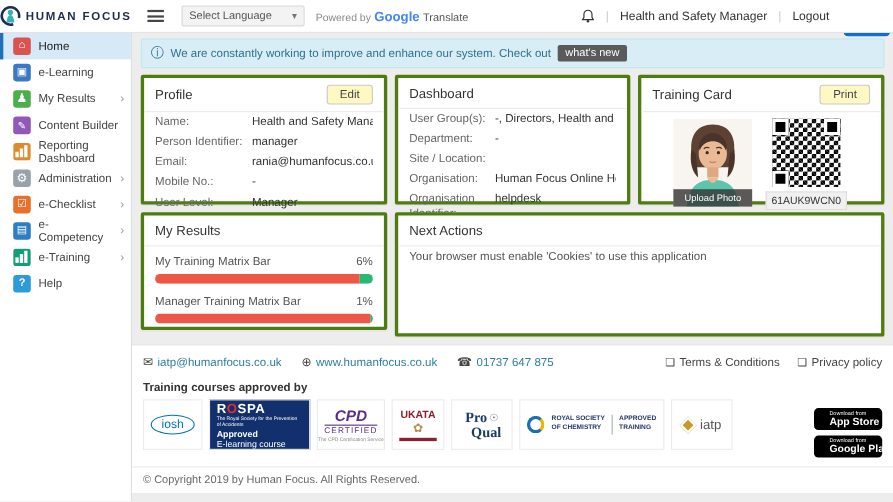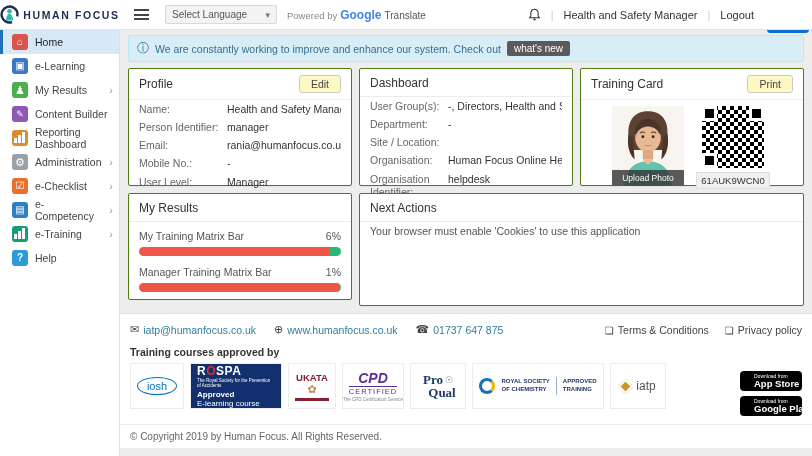--- a/index.html
+++ b/index.html
@@ -45,21 +45,21 @@
   .ic-bars{background-repeat:no-repeat;background-image:linear-gradient(#fff,#fff),linear-gradient(#fff,#fff),linear-gradient(#fff,#fff);background-size:3px 5px,3px 8px,3px 11px;background-position:2px 8px,6px 5px,10px 2px}
   .ic-reporting{background-color:#e08a2e}
   .ic-training{background-color:#169c78}
 
   
   .main{position:absolute;left:120px;top:30px;width:692px;height:426px}
   .banner{margin:5px 8px 6px;background:#d9edf7;border:1px solid #bce8f1;border-radius:2px;color:#31708f;font-size:10.5px;padding:4px 8px;display:flex;align-items:center;gap:6px}
   .info-glyph::before{content:"\24D8";font-size:12px}
   .banner-btn{background:#5a5a5a;color:#fff;font-size:10px;padding:2px 7px;border-radius:2px;cursor:pointer;white-space:nowrap}
 
-  .card{background:#fff;border:1px solid #4d7c0f;border-radius:2px;box-shadow:0 1px 1px rgba(0,0,0,.03)}
+  .card{background:#fff;border:3px solid #4d7c0f;border-radius:2px;box-shadow:0 1px 1px rgba(0,0,0,.03)}
   .card-head{display:flex;align-items:center;justify-content:space-between;padding:6px 10px;border-bottom:1px solid #ebebeb;font-size:12px;color:#333;min-height:28px}
   .mini-btn{border:1px solid #c9c9c9;background:#fef9c3;border-radius:3px;font-size:10.5px;color:#444;padding:2px 11px;cursor:pointer}
   .row1{display:flex;gap:7px;margin:0 8px}
   .row1 .card{height:118px}
   .card-profile{width:224px}
   .card-dashboard{width:214px}
   .card-training{flex:1}
   .info-row{display:flex;font-size:10.5px;padding:3px 10px 2px;line-height:1.25}
   .info-label{flex:0 0 88px;color:#666;padding-right:4px}
   .card-dashboard .info-label{flex:0 0 78px}
@@ -400,29 +400,29 @@
     <div class="logos">
       <div class="logo-box lg-iosh">
         <span class="iosh-oval">iosh</span>
       </div>
       <div class="logo-box lg-rospa">
         <span class="rospa-name"><span>R</span><span class="rospa-o">O</span><span>SPA</span></span>
         <span class="rospa-sub">The Royal Society for the Prevention of Accidents</span>
         <span class="rospa-approved">Approved</span>
         <span class="rospa-course">E-learning course</span>
       </div>
+      <div class="logo-box lg-cpd">
+        <span class="cpd-name">CPD</span>
+        <span class="cpd-cert">CERTIFIED</span>
+        <span class="cpd-sub">The CPD Certification Service</span>
+      </div>
       <div class="logo-box lg-ukata">
         <span class="ukata-name">UKATA</span>
         <span class="ukata-mark">✿</span>
         <span class="ukata-bar"></span>
-      </div>
-      <div class="logo-box lg-cpd">
-        <span class="cpd-name">CPD</span>
-        <span class="cpd-cert">CERTIFIED</span>
-        <span class="cpd-sub">The CPD Certification Service</span>
       </div>
       <div class="logo-box lg-proqual">
         <span class="pq-row">
             <span class="pq-pro">Pro</span>
             <span class="pq-crest">☉</span>
           </span>
         <span class="pq-qual">Qual</span>
       </div>
       <div class="logo-box lg-rsc">
         <span class="rsc-c"></span>

